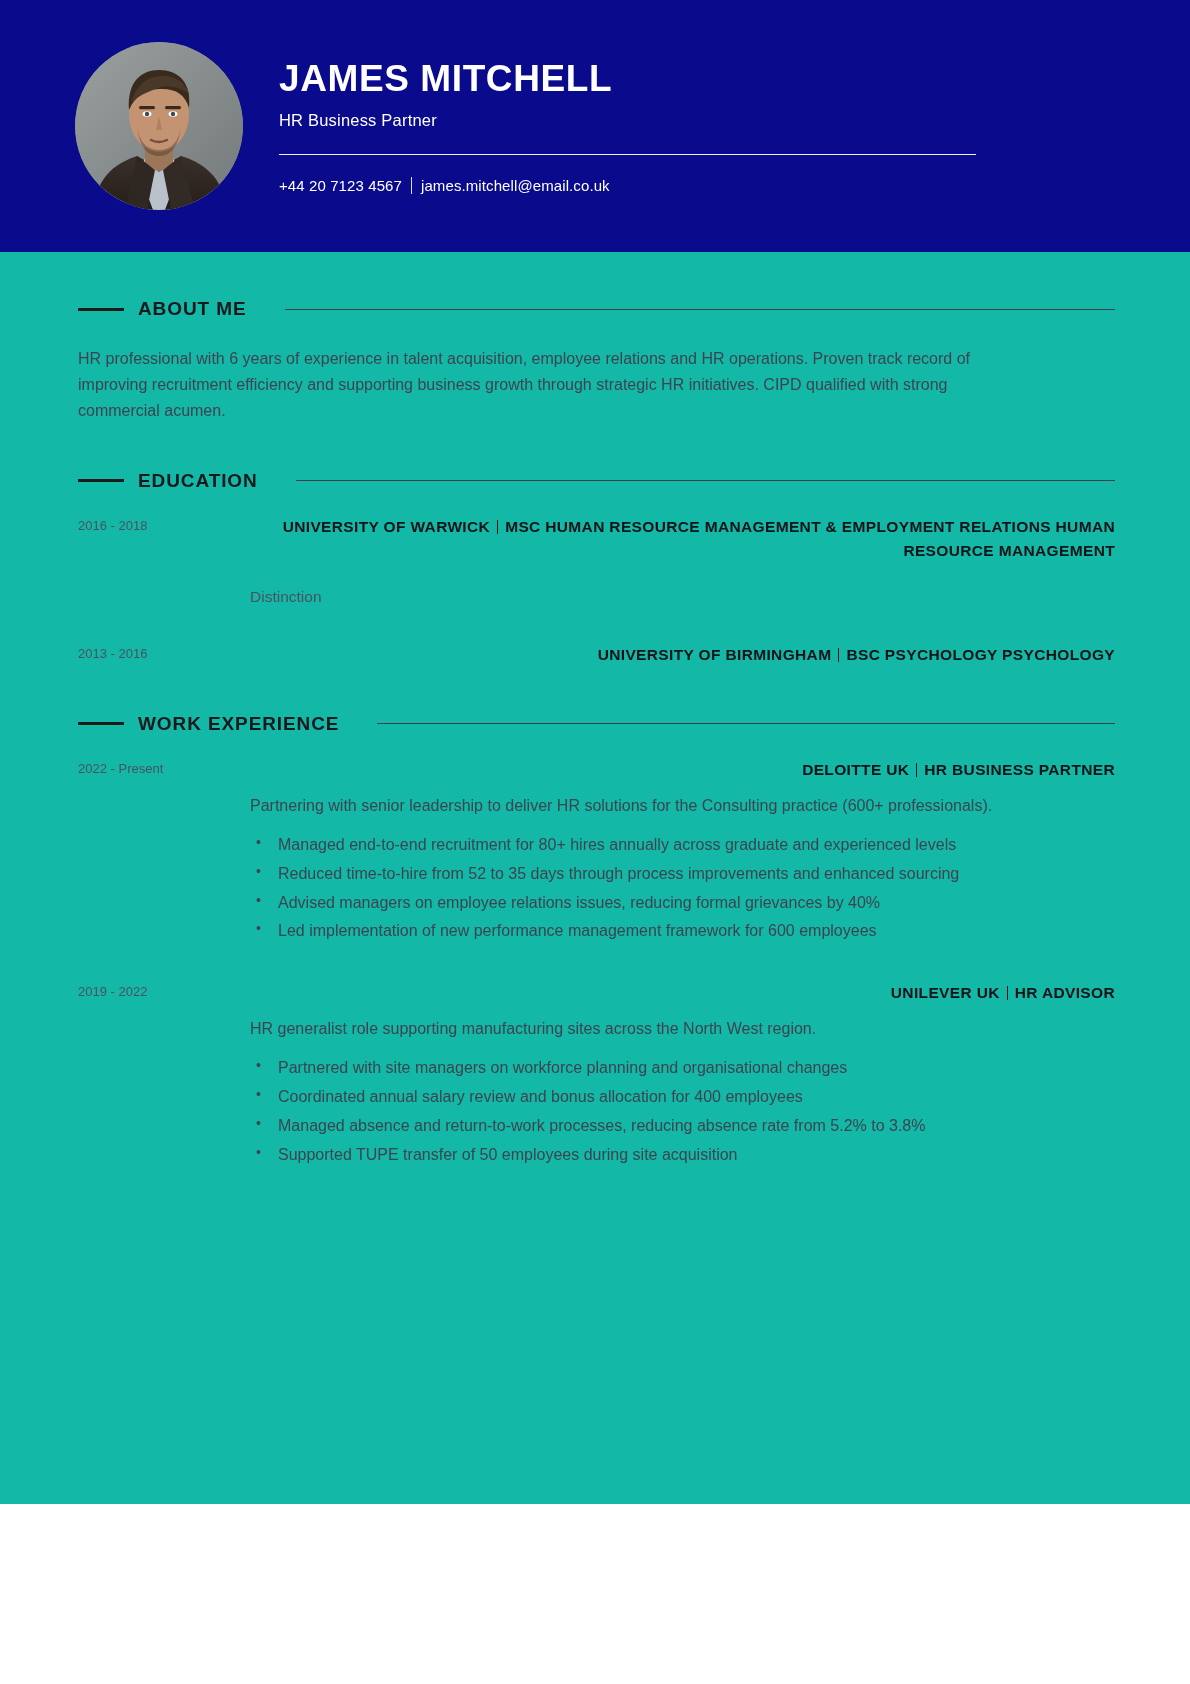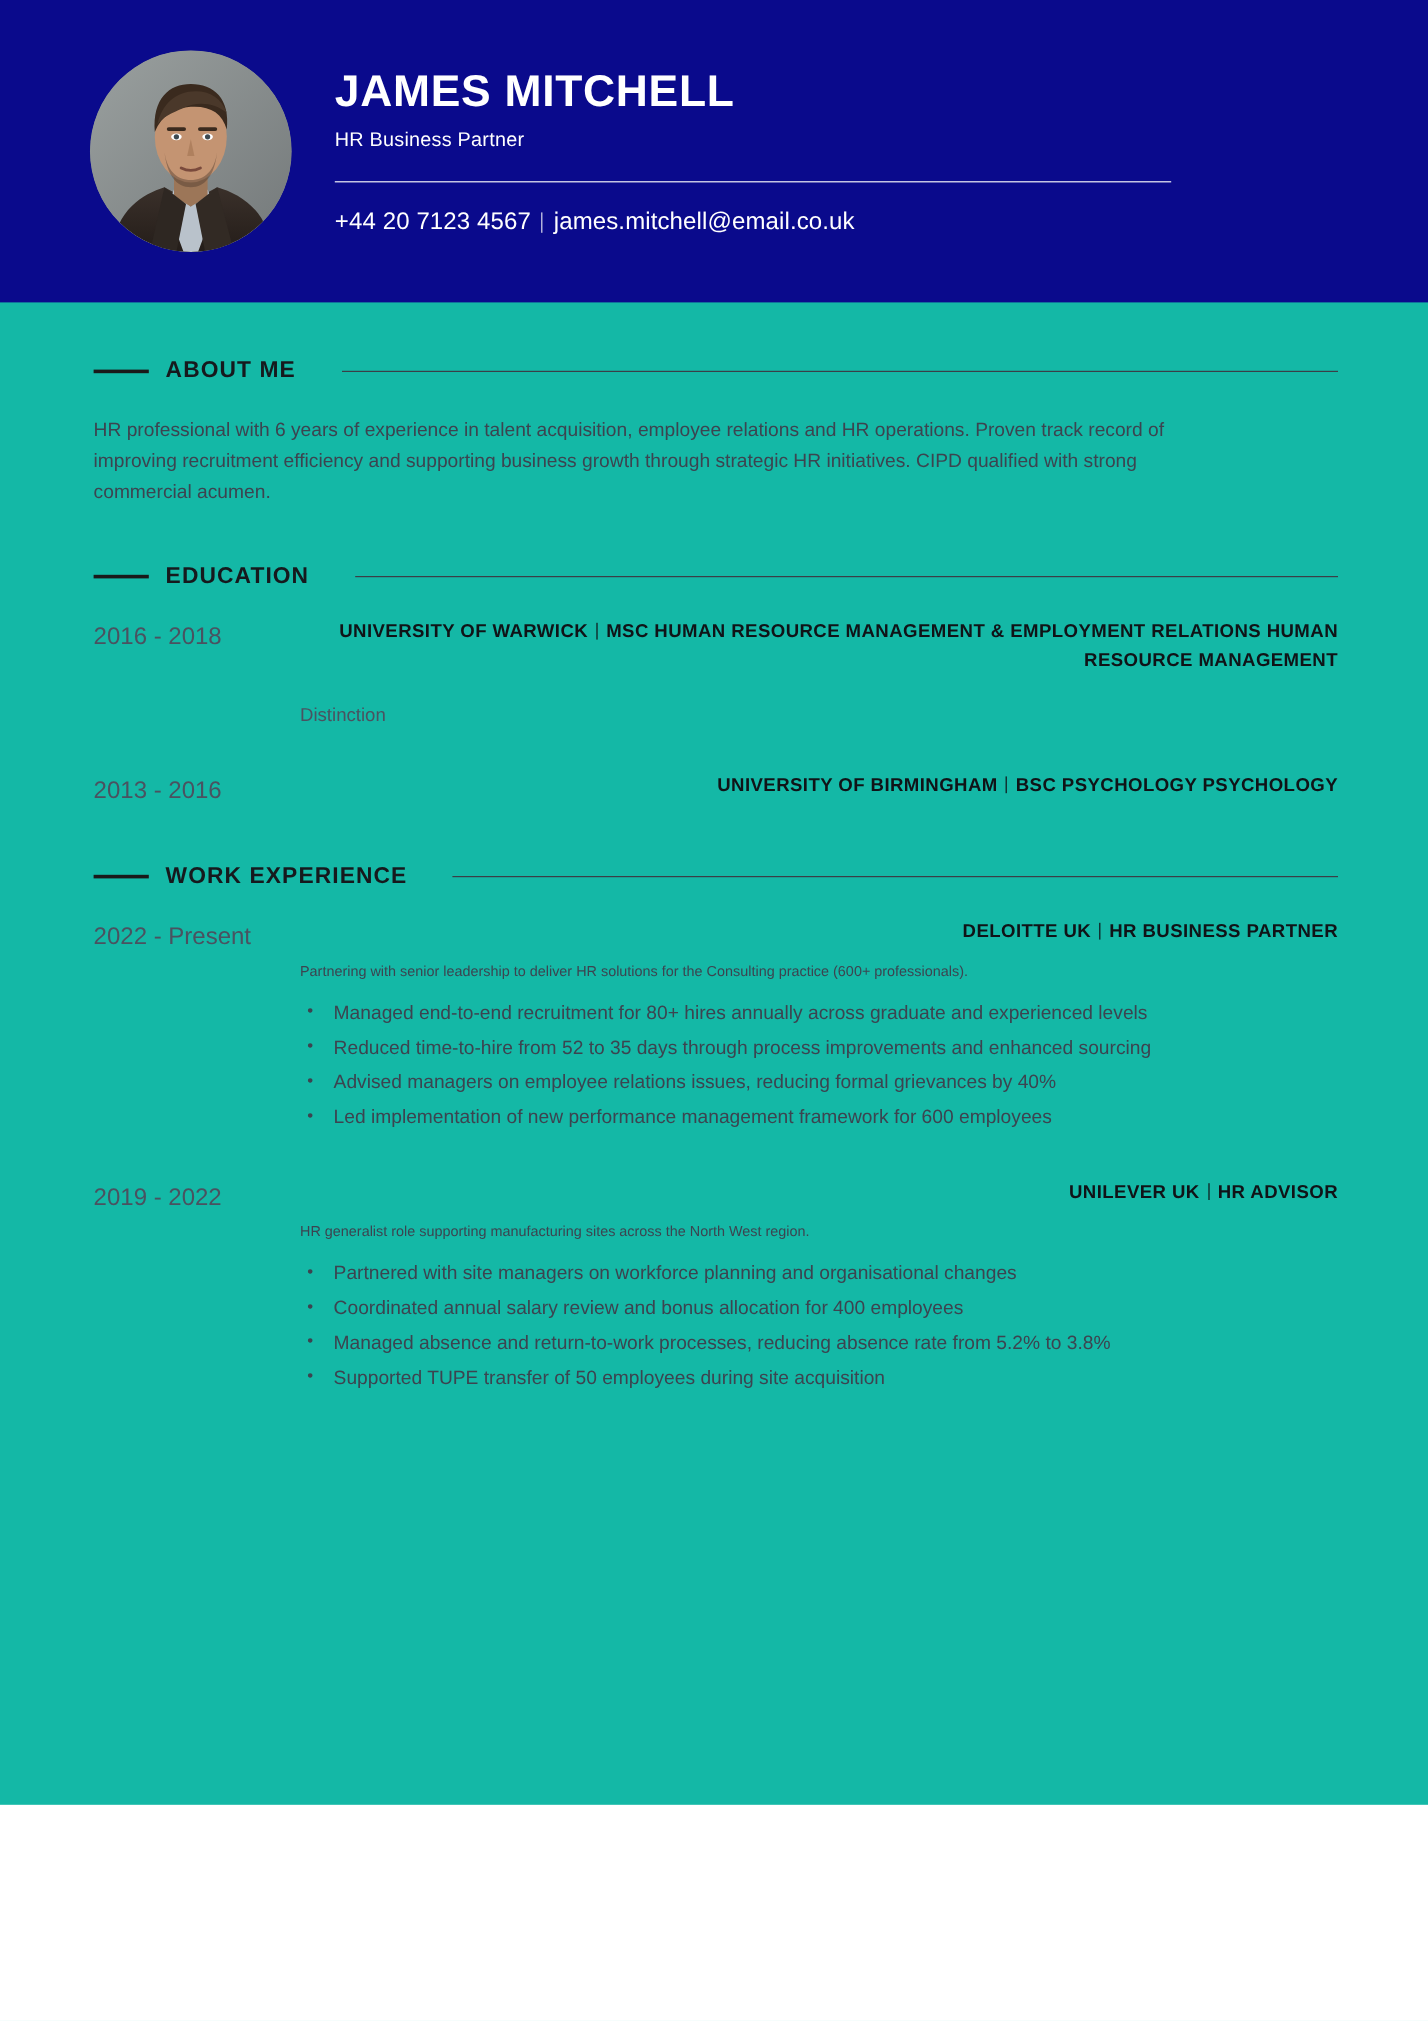--- a/index.html
+++ b/index.html
@@ -66,21 +66,21 @@
   .header-rule {
     height: 1px;
     background: #ffffff;
     margin-top: 24px;
     width: 697px;
     opacity: 0.95;
   }
 
   .contact {
     margin-top: 22px;
-    font-size: 20px;
+    font-size: 15px;
     color: #ffffff;
     letter-spacing: 0.1px;
     display: flex;
     align-items: center;
   }
   .contact .sep {
     display: inline-block;
     width: 1px;
     height: 17px;
     background: #ffffff;
@@ -128,21 +128,21 @@
   }
 
   
   .entry {
     display: flex;
     margin-top: 23px;
   }
   .entry .dates {
     width: 172px;
     flex: 0 0 172px;
-    font-size: 20px;
+    font-size: 13px;
     color: #4a5260;
     padding-top: 1px;
     line-height: 1.5;
   }
   .entry .detail {
     flex: 1 1 auto;
   }
   .entry-title {
     font-size: 15.5px;
     font-weight: bold;
@@ -160,21 +160,21 @@
     vertical-align: -2px;
     margin: 0 7px;
   }
   .entry-sub {
     font-size: 15.5px;
     color: #4a5260;
     margin-top: 22px;
     line-height: 1.55;
   }
   .entry-desc {
-    font-size: 12px;
+    font-size: 16px;
     color: #3c4450;
     margin-top: 11px;
     line-height: 1.62;
     max-width: 790px;
   }
 
   ul.bullets {
     list-style: none;
     margin-top: 13px;
   }

